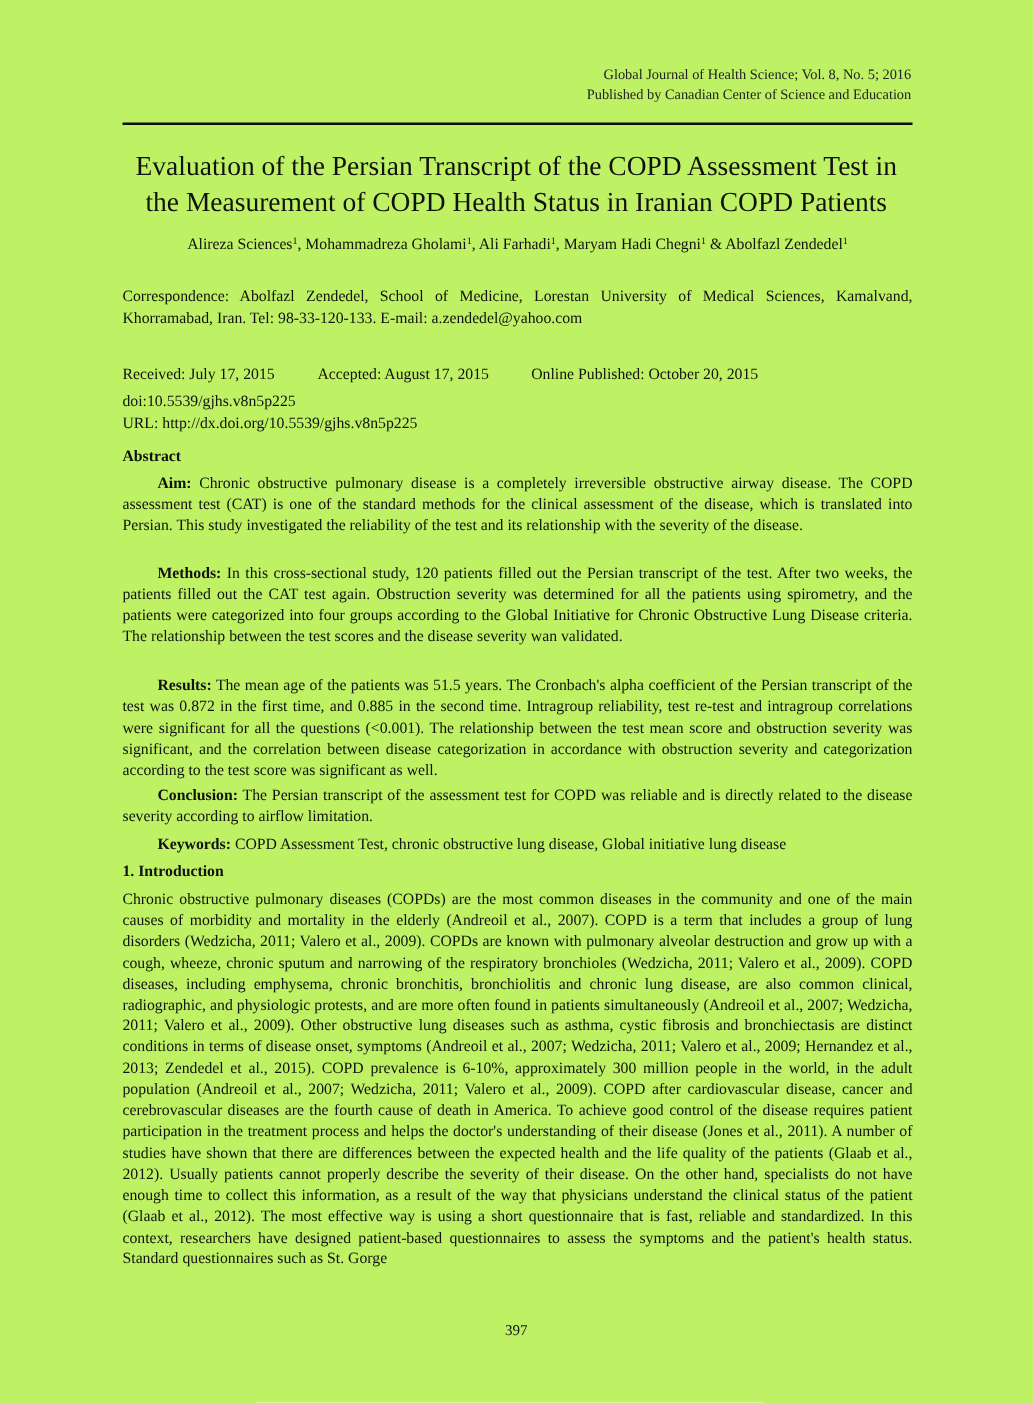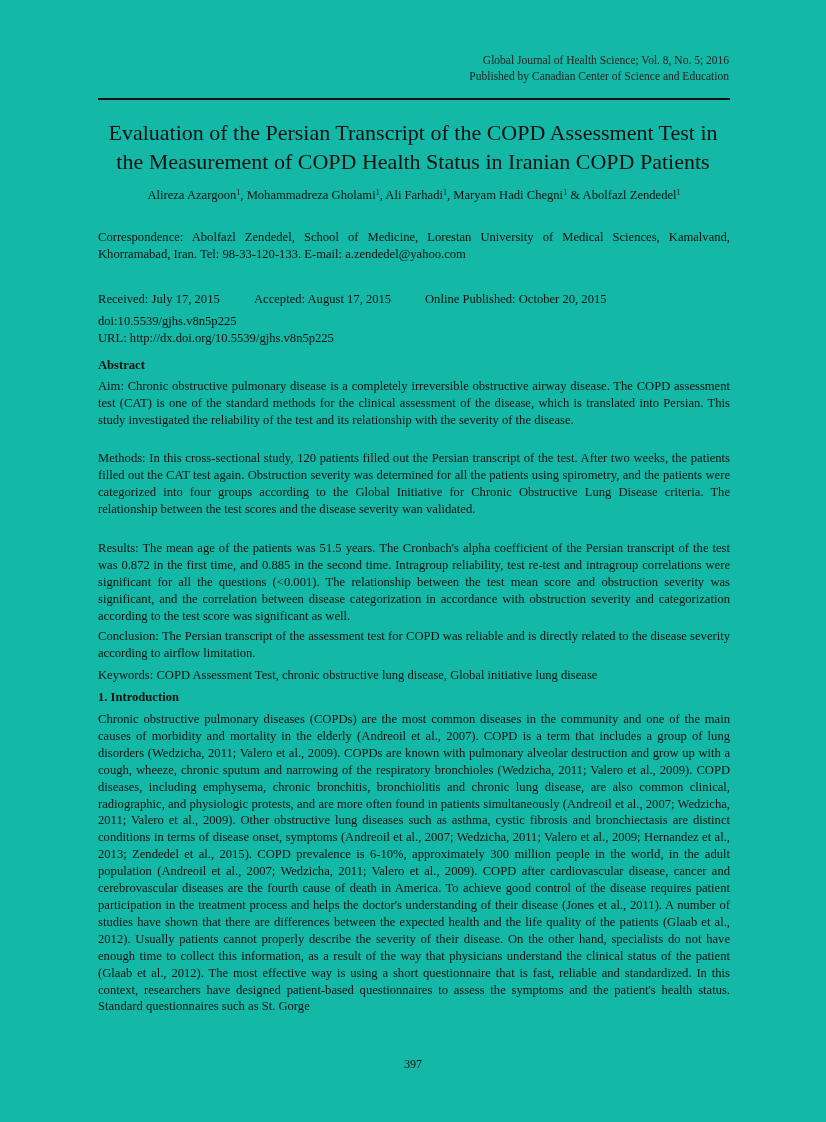--- a/index.html
+++ b/index.html
@@ -1,17 +1,17 @@
 <!DOCTYPE html>
 <html><head>
 <meta charset="utf-8">
 <style>
   html, body { margin: 0; padding: 0; background: #ffffff; }
   body { width: 826px; height: 1122px; position: relative; overflow: hidden; color: #111; }
-  .page { position: absolute; left: 0; top: 0; width: 826px; height: 1122px; background: #14b8a6; }
+  .page { position: absolute; left: 0; top: 0; width: 826px; height: 1122px; background: #bef264; }
 
   .running-header { position: absolute; right: 97px; top: 53px; width: 400px; text-align: right;
     font-family: "Liberation Serif", serif; font-size: 11.5px; line-height: 15.5px; color: #222; }
   .running-header .issn span { display: inline-block; }
   .running-header .issn .gap { width: 24px; }
   .header-rule { position: absolute; left: 98px; top: 98px; width: 632px; height: 2px; background: #111; }
 
   .title { position: absolute; left: 70px; top: 118px; width: 686px; text-align: center;
     font-family: "Liberation Serif", serif; font-size: 22px; line-height: 29px; color: #111; }
 
@@ -30,21 +30,21 @@
   .dates .row { display: flex; }
   .dates .row2 { margin-top: 5px; flex-direction: column; }
   .dates .c1 { width: 156px; }
   .dates .c2 { width: 171px; }
   .dates .d1 { width: 221px; }
 
   .body-text { position: absolute; left: 98px; width: 632px;
     font-family: "Liberation Serif", serif; font-size: 12.6px; line-height: 16.9px; text-align: justify; }
   .section-head { font-weight: bold; }
   .para { margin: 0; }
-  .para b { font-weight: normal; }
+  .para b { font-weight: bold; margin-left: 28px; }
 
   .abstract-head { top: 357px; }
   .aim { top: 378px; }
   .methods { top: 450px; }
   .results { top: 540px; }
   .conclusion { top: 628px; }
   .keywords { top: 667px; text-align: left; }
   .intro-head { top: 689px; text-align: left; }
   .intro { top: 711px; }
 
@@ -61,21 +61,21 @@
     <div>Published by Canadian Center of Science and Education</div>
   </div>
   <div class="header-rule"></div>
 
   <div class="title">
     <div>Evaluation of the Persian Transcript of the COPD Assessment Test in</div>
     <div>the Measurement of COPD Health Status in Iranian COPD Patients</div>
   </div>
 
   <div class="authors">
-    <span><span>Alireza Azargoon</span><sup>1</sup><span>, </span></span>
+    <span><span>Alireza Sciences</span><sup>1</sup><span>, </span></span>
     <span><span>Mohammadreza Gholami</span><sup>1</sup><span>, </span></span>
     <span><span>Ali Farhadi</span><sup>1</sup><span>, </span></span>
     <span><span>Maryam Hadi Chegni</span><sup>1</sup><span> &amp; </span></span>
     <span><span>Abolfazl Zendedel</span><sup>1</sup><span></span></span>
   </div>
 
 
   <div class="corr">Correspondence: Abolfazl Zendedel, School of Medicine, Lorestan University of Medical Sciences, Kamalvand, Khorramabad, Iran. Tel: 98-33-120-133. E-mail: a.zendedel@yahoo.com</div>
 
   <div class="dates">

